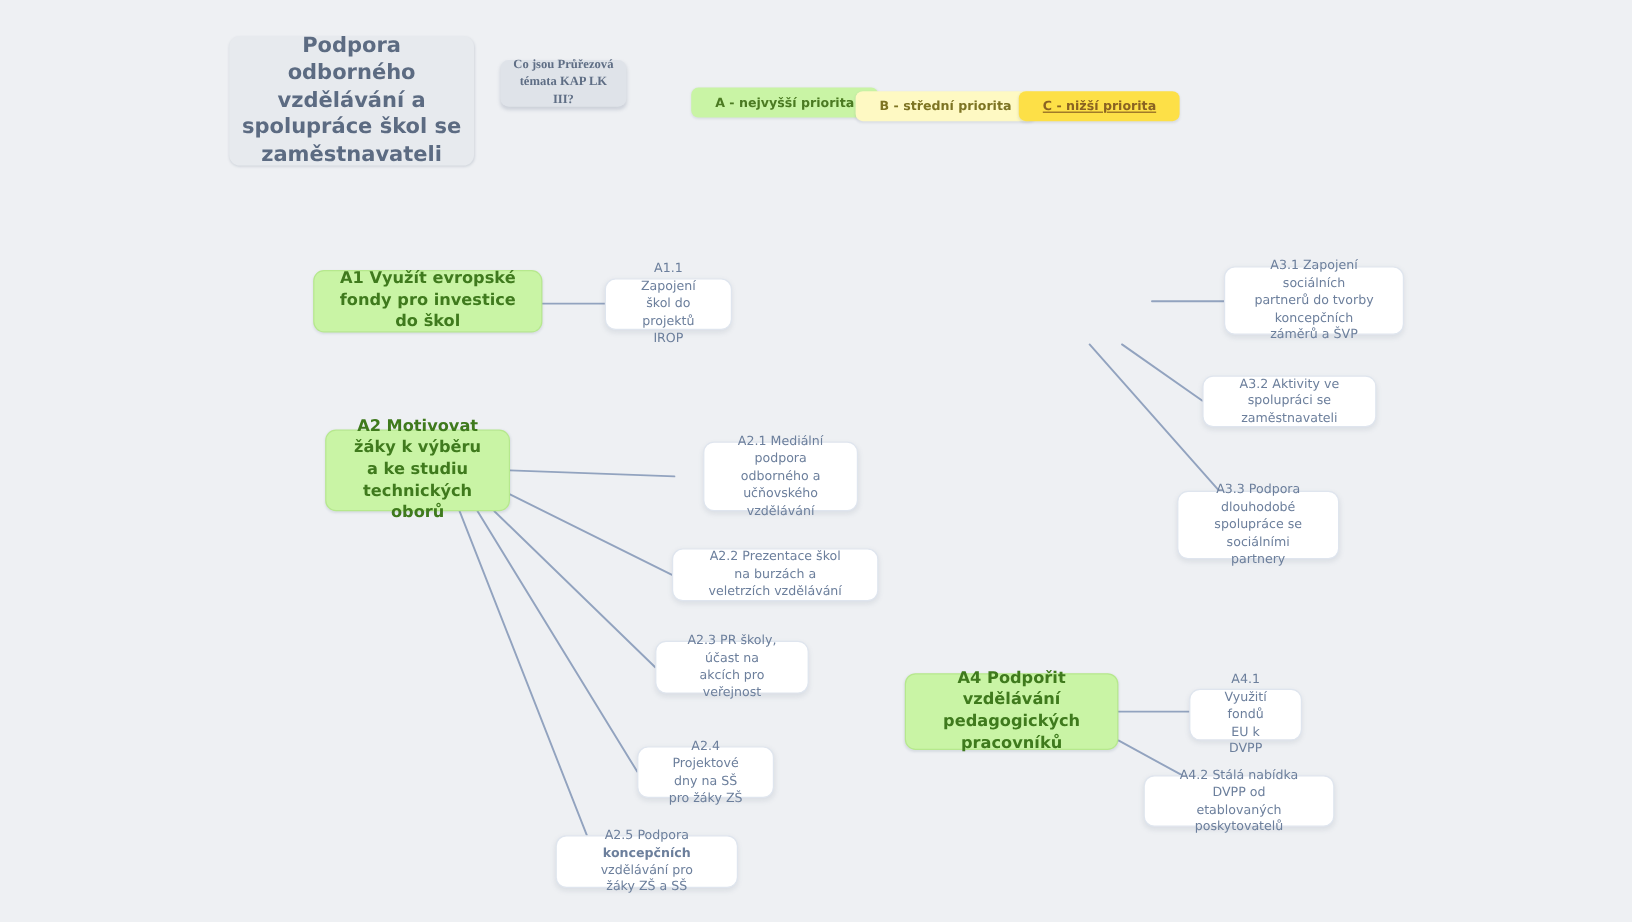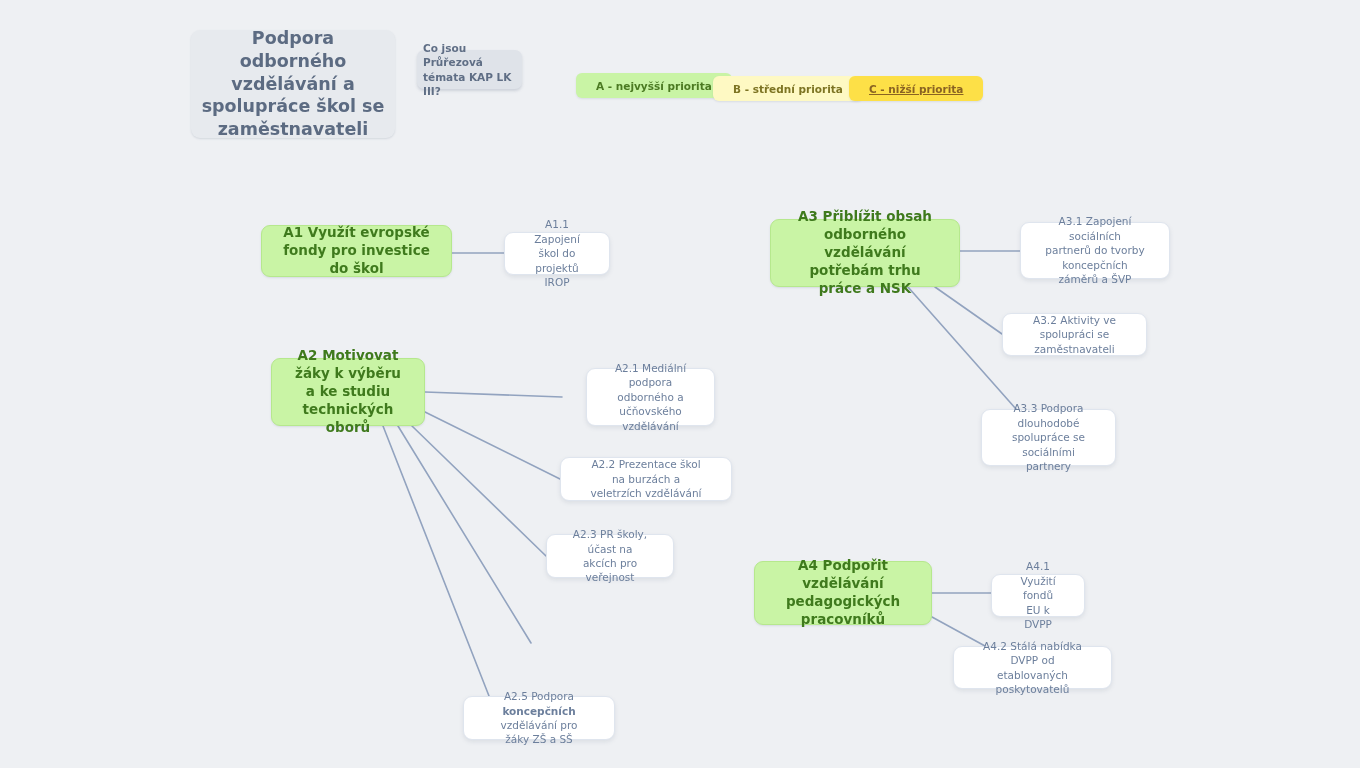--- a/index.html
+++ b/index.html
@@ -57,21 +57,23 @@
     position: absolute;
     left: 417px;
     top: 50px;
     width: 105px;
     height: 39px;
     background: #dfe3e9;
     border-radius: 7px;
     display: flex;
     align-items: center;
     justify-content: center;
+    text-align: center;
     box-shadow: 0 2px 3px rgba(90,105,130,0.22);
+    font-family: Liberation Serif, serif;
   }
   .note-box .txt {
     font-size: 10.5px;
     font-weight: bold;
     line-height: 1.35;
     color: #5f6e85;
     padding: 0 6px;
   }
 
   
@@ -183,27 +185,27 @@
   </div>
   <div class="node-sub" style="left: 586px; top: 368px; width: 129px; height: 58px;">
     <div class="txt">A2.1 Mediální podpora odborného a učňovského vzdělávání</div>
   </div>
   <div class="node-sub" style="left: 560px; top: 457px; width: 172px; height: 44px;">
     <div class="txt">A2.2 Prezentace škol na burzách a veletrzích vzdělávání</div>
   </div>
   <div class="node-sub" style="left: 546px; top: 534px; width: 128px; height: 44px;">
     <div class="txt">A2.3 PR školy, účast na akcích pro veřejnost</div>
   </div>
+  <div class="node-sub" style="left: 531px; top: 622px; width: 114px; height: 43px;">
+    <div class="txt">A2.4 Projektové dny na SŠ pro žáky ZŠ</div>
+  </div>
   <div class="node-sub" style="left: 463px; top: 696px; width: 152px; height: 44px;">
     <div class="txt"><span>A2.5 Podpora </span><b>koncepčních</b><span> vzdělávání pro žáky ZŠ a SŠ</span></div>
   </div>
 
-  <div class="node-main" style="left: 770px; top: 219px; width: 190px; height: 68px;">
-    <div class="txt">A3 Přiblížit obsah odborného vzdělávání potřebám trhu práce a NSK</div>
-  </div>
   <div class="node-sub" style="left: 1020px; top: 222px; width: 150px; height: 57px;">
     <div class="txt">A3.1 Zapojení sociálních partnerů do tvorby koncepčních záměrů a ŠVP</div>
   </div>
   <div class="node-sub" style="left: 1002px; top: 313px; width: 145px; height: 43px;">
     <div class="txt">A3.2 Aktivity ve spolupráci se zaměstnavateli</div>
   </div>
   <div class="node-sub" style="left: 981px; top: 409px; width: 135px; height: 57px;">
     <div class="txt">A3.3 Podpora dlouhodobé spolupráce se sociálními partnery</div>
   </div>
 

